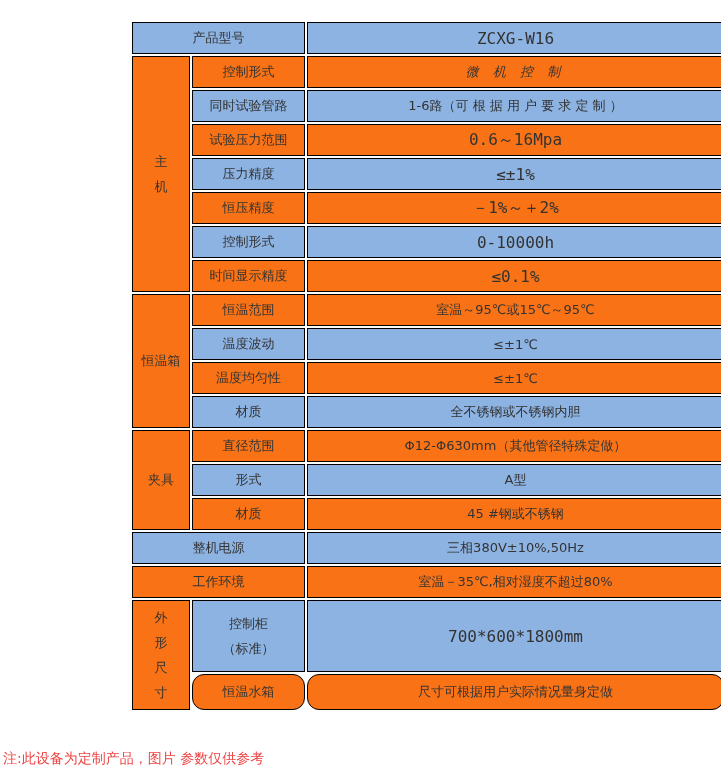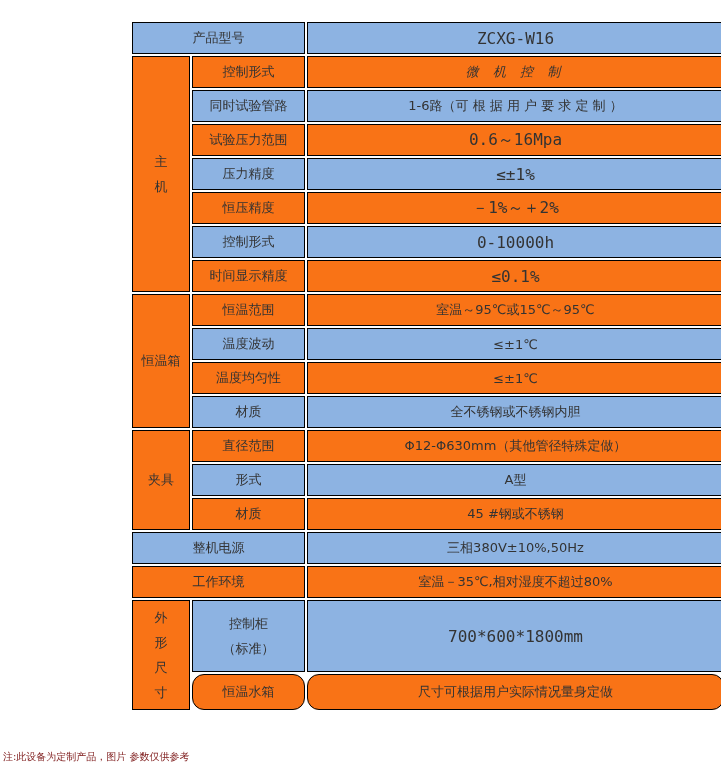--- a/index.html
+++ b/index.html
@@ -14,21 +14,21 @@
     text-align: center; vertical-align: middle;
     font-size: 13px; height: 30px; padding: 0;
     background: #f97316;
   }
   .spec-table td.blue { background: #8DB3E2; }
   .spec-table td.mono { font-family: "DejaVu Sans Mono", monospace; font-size: 16px; }
   .spec-table td.group { line-height: 24px; }
   .spec-table td.tall { height: 70px; }
   .spec-table td.tallb { height: 34px; border-radius: 12px; }
   .vert span { display: block; line-height: 25px; }
-  .note { position: absolute; left: 3px; top: 750px; font-size: 10px; color: #7f1d1d; }
+  .note { position: absolute; left: 3px; top: 750px; font-size: 14px; color: #ef4444; }
   .spaced { letter-spacing: 5px; font-style: italic; }
 </style>
 </head>
 <body>
 
 <table class="spec-table">
   <colgroup>
       <col style="width:58px">
       <col style="width:113px">
       <col>

